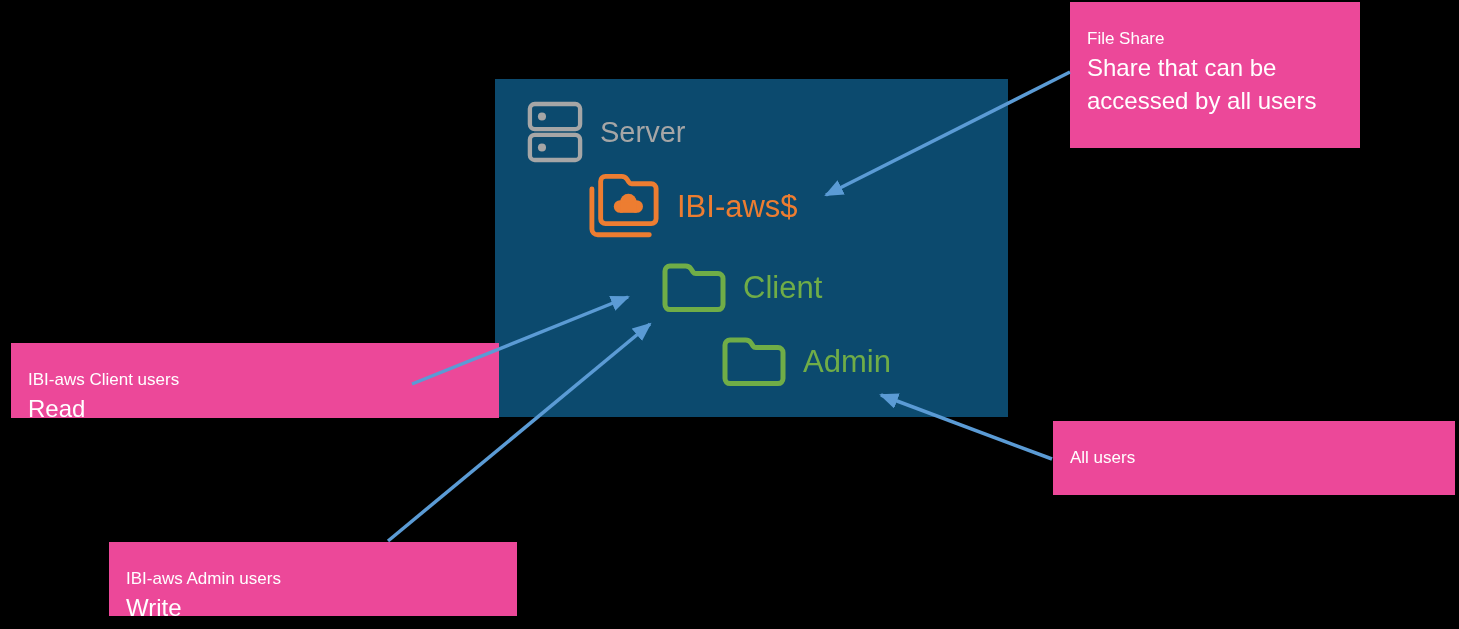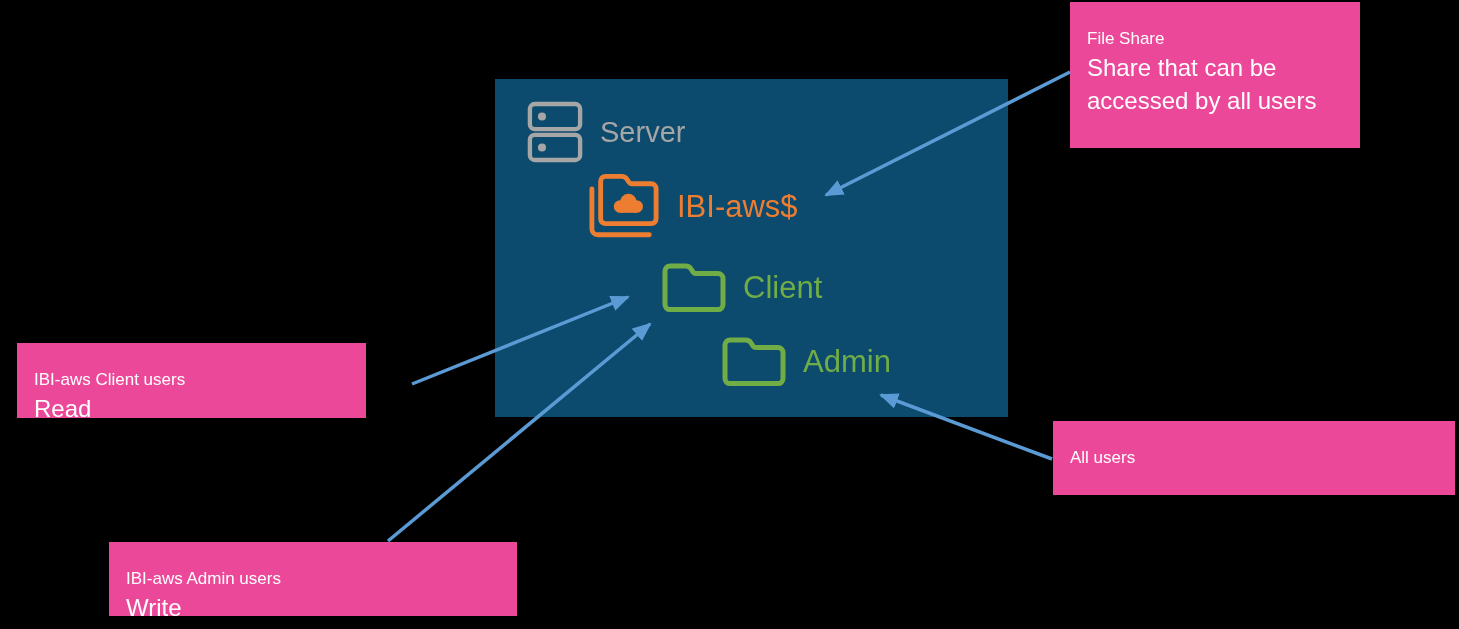--- a/index.html
+++ b/index.html
@@ -30,21 +30,21 @@
   .callout{
     position:absolute;
     background:#ec4899;
     color:#FFFFFF;
     box-sizing:border-box;
     padding:25px 17px;
   }
   .callout-title{font-size:17px;line-height:1.4;}
   .callout-body{font-size:24px;line-height:1.38;}
   #callout-file-share{left:1070px;top:2px;width:290px;height:146px;}
-  #callout-client-users{left:17px;top:343px;width:349px;height:75px;}
+  #callout-client-users{left:11px;top:343px;width:488px;height:75px;}
   #callout-admin-users{left:109px;top:542px;width:408px;height:74px;}
   #callout-all-users{left:1053px;top:421px;width:402px;height:74px;}
   
   .arrows{
     position:absolute;left:0;top:0;
     width:1459px;height:629px;
     pointer-events:none;
   }
 </style>
 </head>

